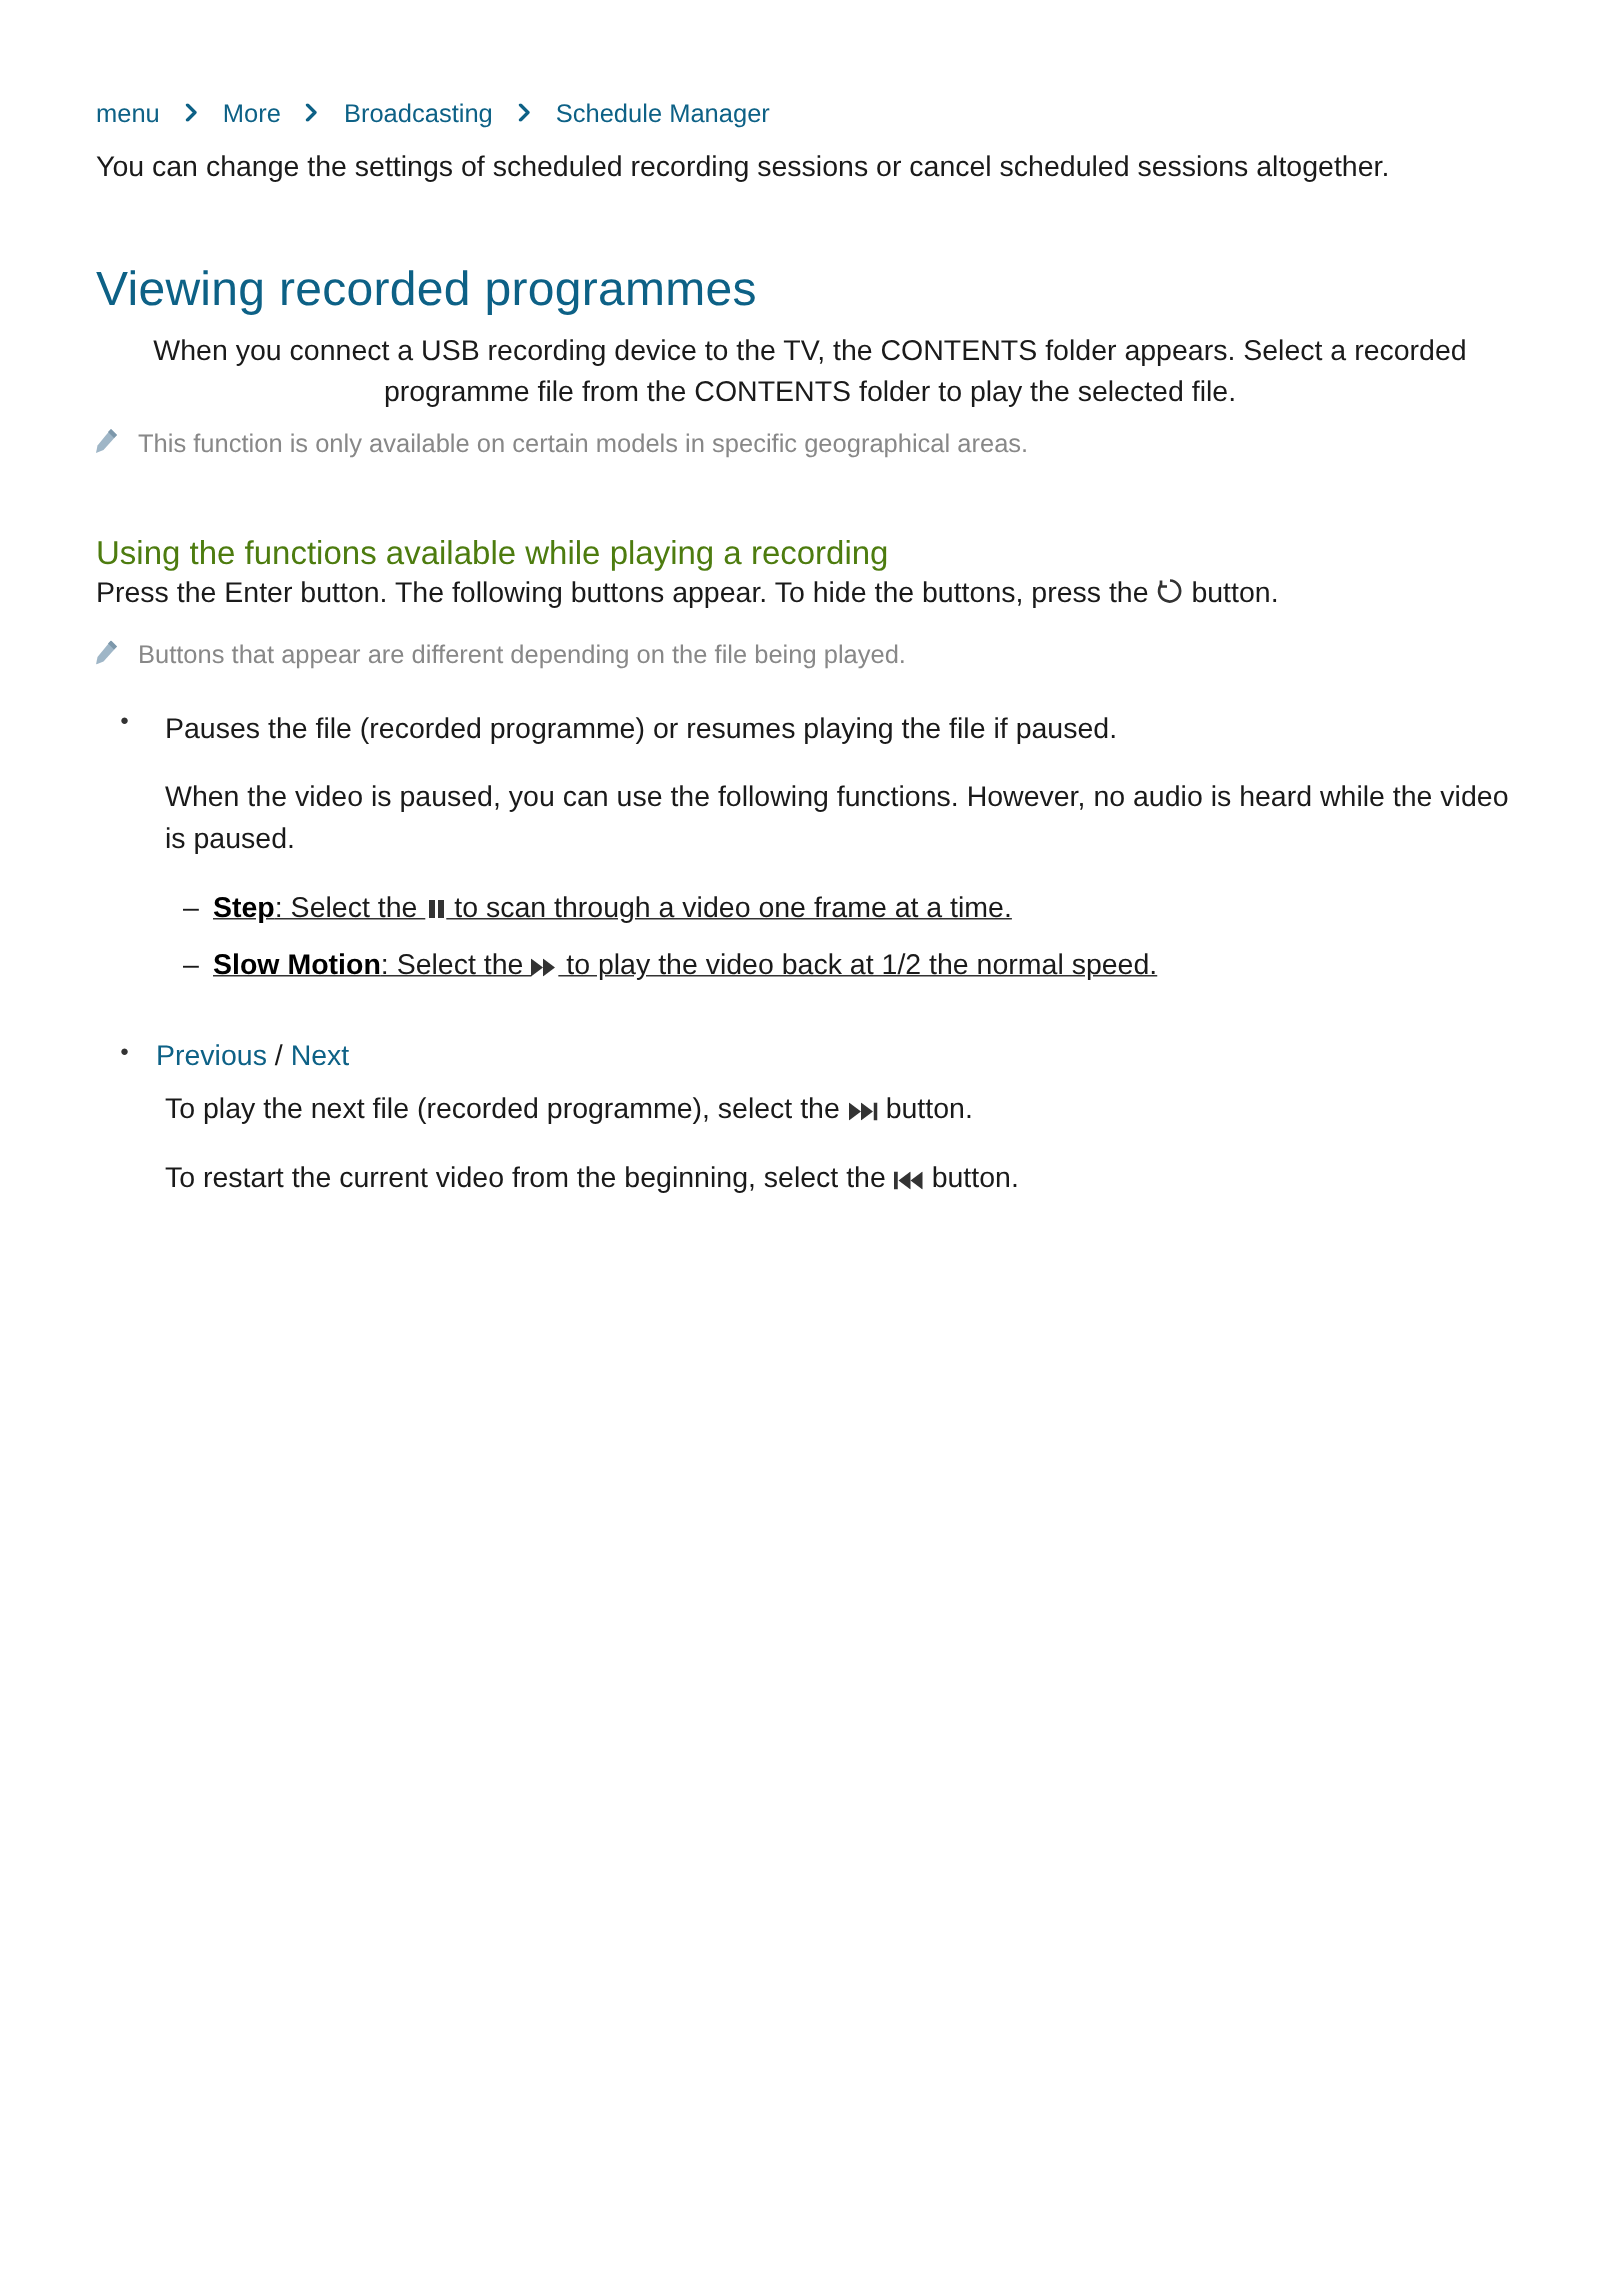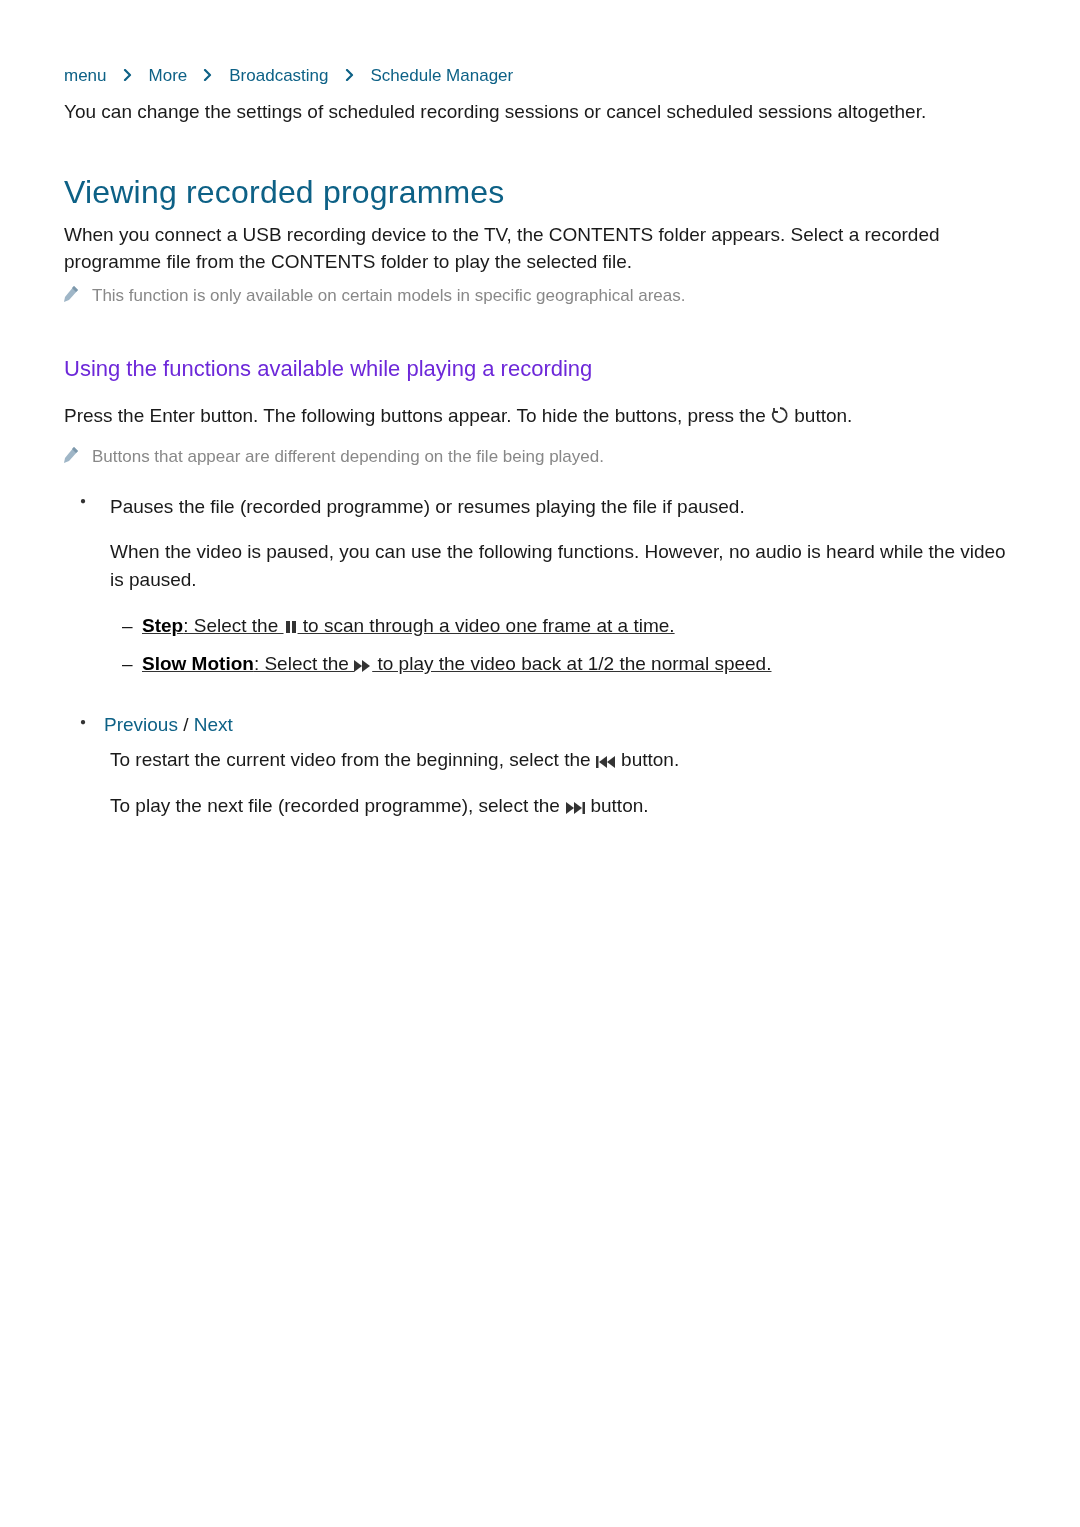--- a/index.html
+++ b/index.html
@@ -27,43 +27,42 @@
       gap: 16px;
       flex-wrap: wrap;
     }
     .breadcrumb .sep { color: #0d6186; font-weight: 700; }
     .body-text {
       font-size: 19px;
       color: #1a1a1a;
       line-height: 1.45;
       margin-bottom: 48px;
     }
-    .body-text.tight { margin-bottom: 8px; }
+    .body-text.tight { margin-bottom: 8px; text-align: center; }
     .note-row {
       display: flex;
       align-items: flex-start;
       gap: 14px;
       margin-bottom: 48px;
     }
     .note-row.small-gap { margin-bottom: 24px; }
     .note-text {
       font-size: 17px;
       color: #888;
       line-height: 1.45;
     }
     .pencil-icon {
       color: #8aa6b8;
       flex-shrink: 0;
       margin-top: 2px;
     }
     .h2 {
-      color: #6d28d9;
+      color: #4d7c0f;
       font-size: 22px;
       font-weight: 500;
-      margin-bottom: 20px;
     }
     .para {
       font-size: 19px;
       color: #1a1a1a;
       line-height: 1.5;
       margin-bottom: 12px;
     }
     .inline-icon {
       display: inline-block;
       vertical-align: -2px;
@@ -207,33 +206,33 @@
         </ul>
       </div>
     </li>
 
     <li>
       <div class="bullet-head">
         <span>Previous</span><span class="slash"> / </span><span>Next</span>
       </div>
       <div class="bullet-body">
         <div class="para">
+          <span>To play the next file (recorded programme), select the </span><span class="inline-icon">
+            <svg width="20" height="12" viewBox="0 0 20 12">
+                <path d="M1 0 L9 6 L1 12 Z" fill="#333"></path>
+                <path d="M9 0 L17 6 L9 12 Z" fill="#333"></path>
+                <rect x="17.5" y="0" width="2.5" height="12" fill="#333"></rect>
+              </svg>
+          </span><span> button.</span>
+        </div>
+        <div class="para">
           <span>To restart the current video from the beginning, select the </span><span class="inline-icon">
             <svg width="20" height="12" viewBox="0 0 20 12">
                 <rect x="0" y="0" width="2.5" height="12" fill="#333"></rect>
                 <path d="M11 0 L3 6 L11 12 Z" fill="#333"></path>
                 <path d="M19 0 L11 6 L19 12 Z" fill="#333"></path>
               </svg>
           </span><span> button.</span>
         </div>
-        <div class="para">
-          <span>To play the next file (recorded programme), select the </span><span class="inline-icon">
-            <svg width="20" height="12" viewBox="0 0 20 12">
-                <path d="M1 0 L9 6 L1 12 Z" fill="#333"></path>
-                <path d="M9 0 L17 6 L9 12 Z" fill="#333"></path>
-                <rect x="17.5" y="0" width="2.5" height="12" fill="#333"></rect>
-              </svg>
-          </span><span> button.</span>
-        </div>
       </div>
     </li>
   </ul>
 </div>
 
 </body></html>

